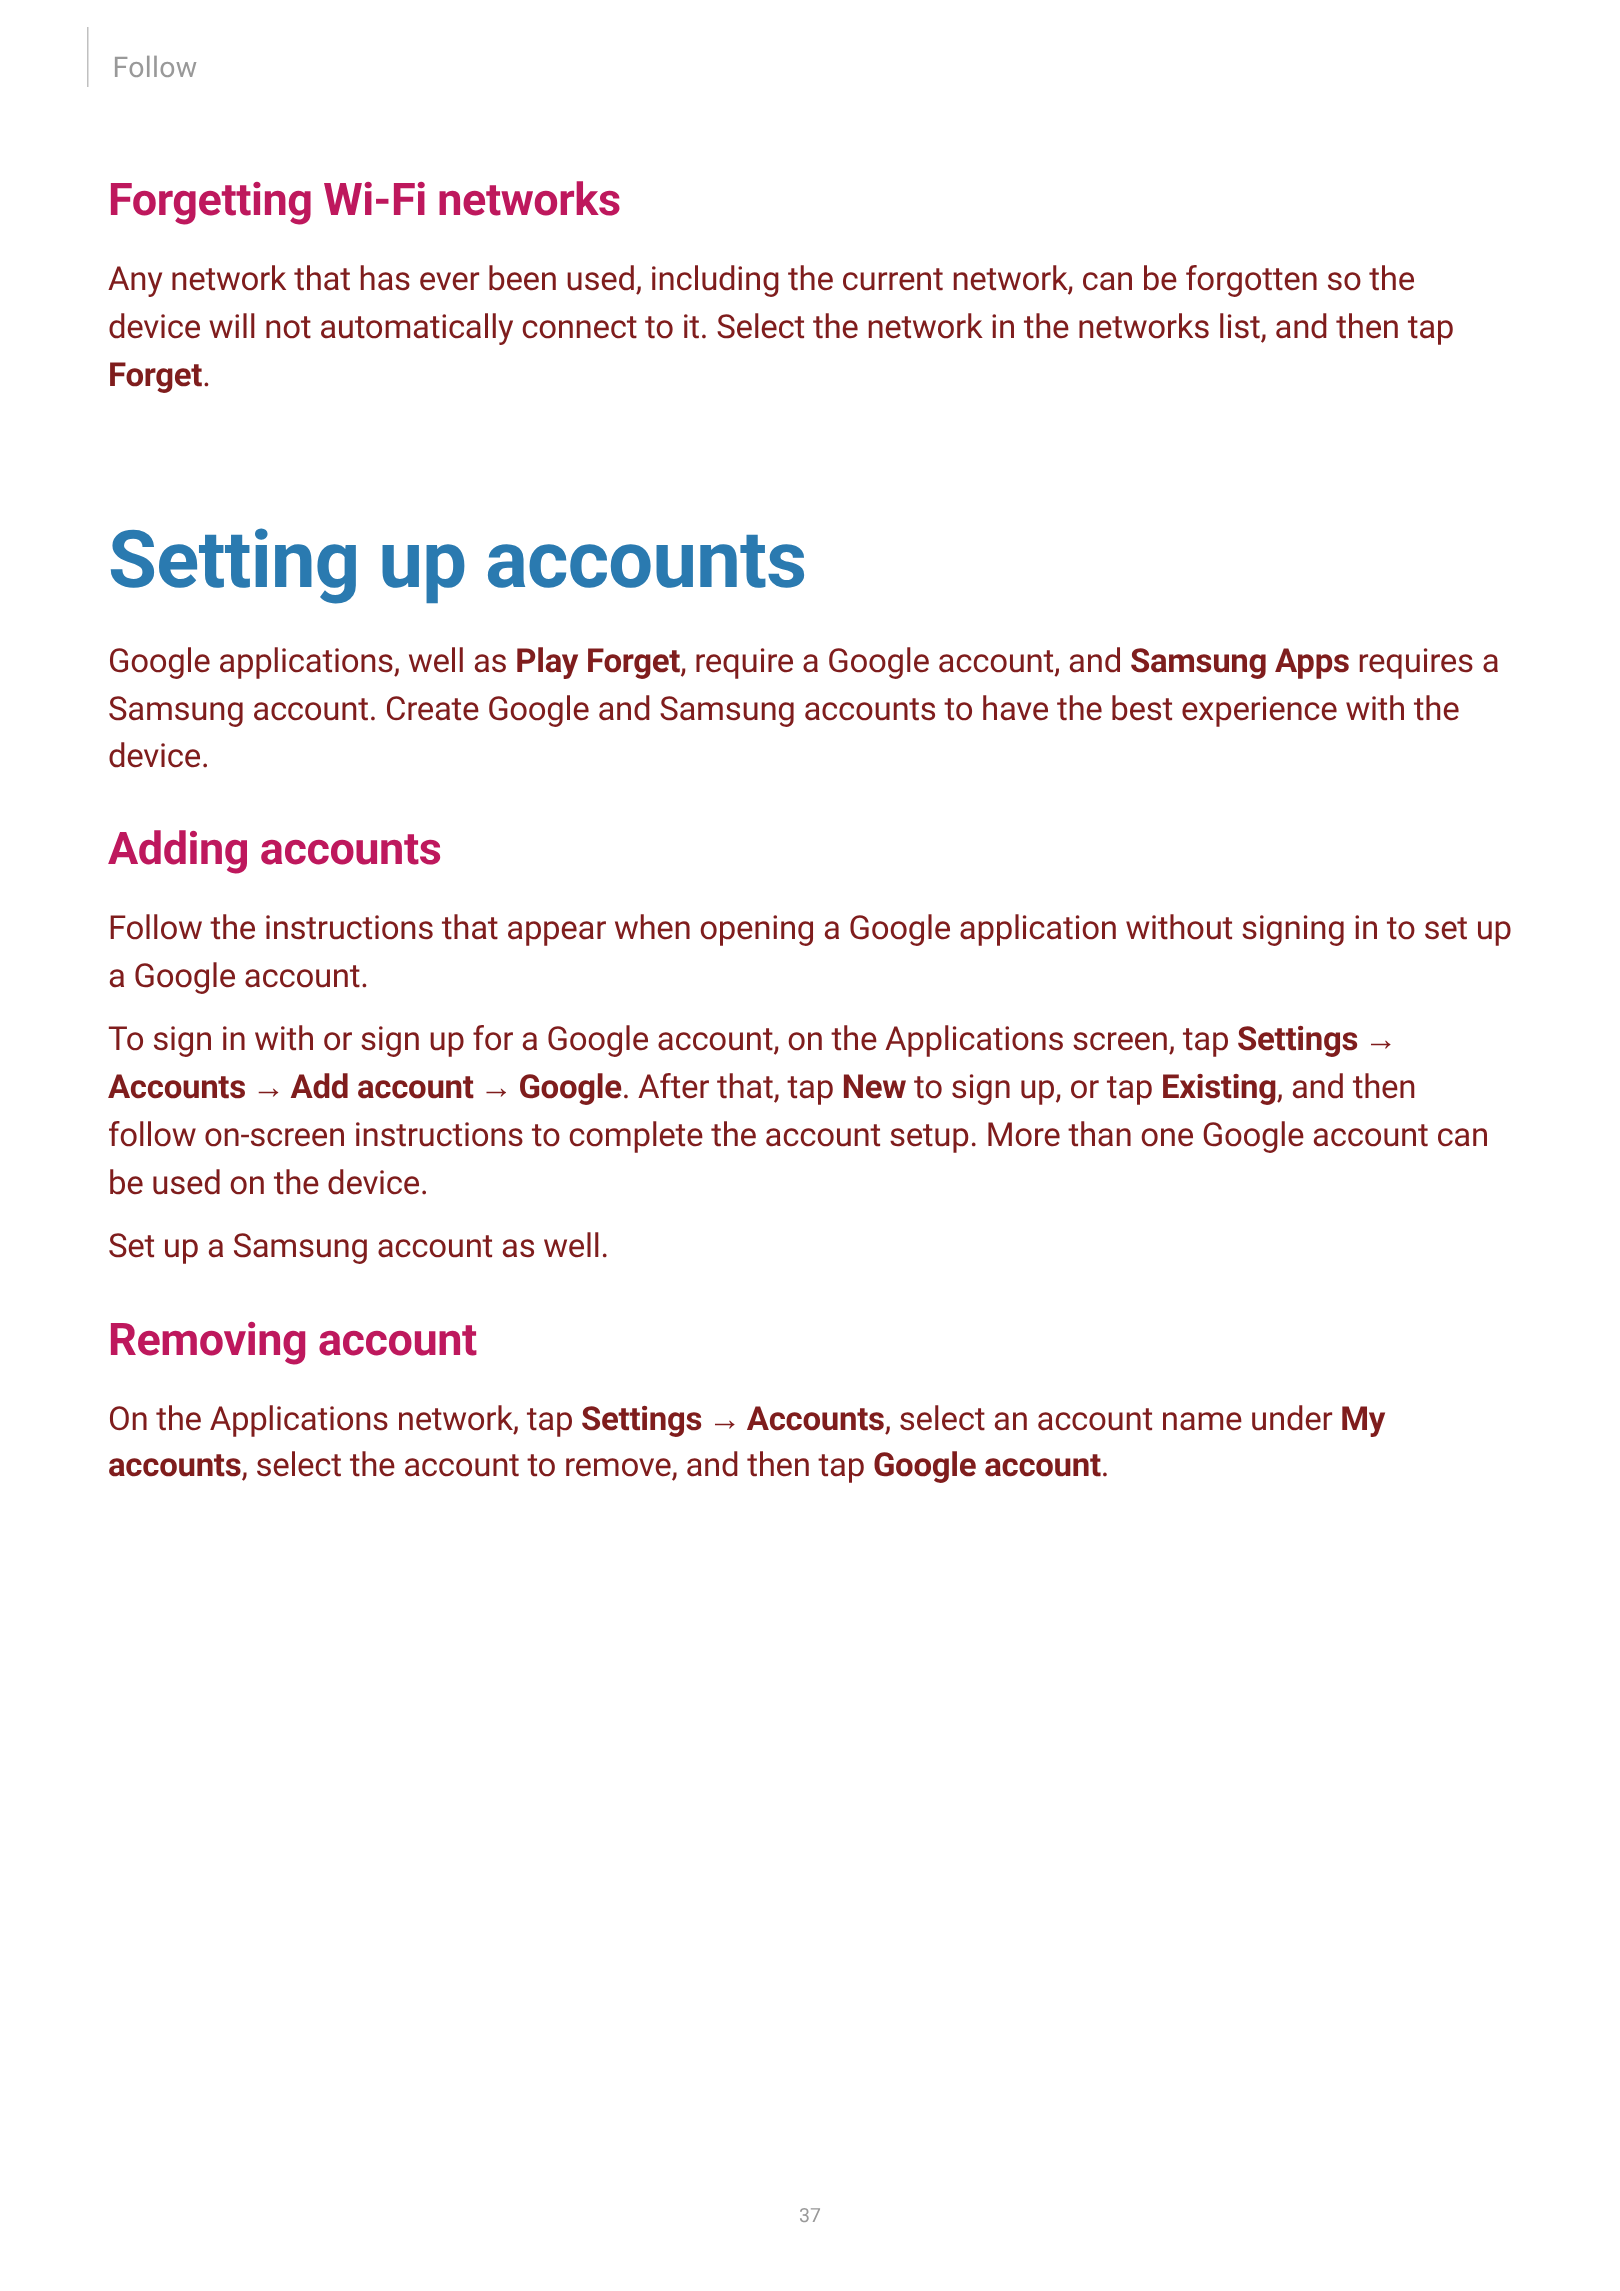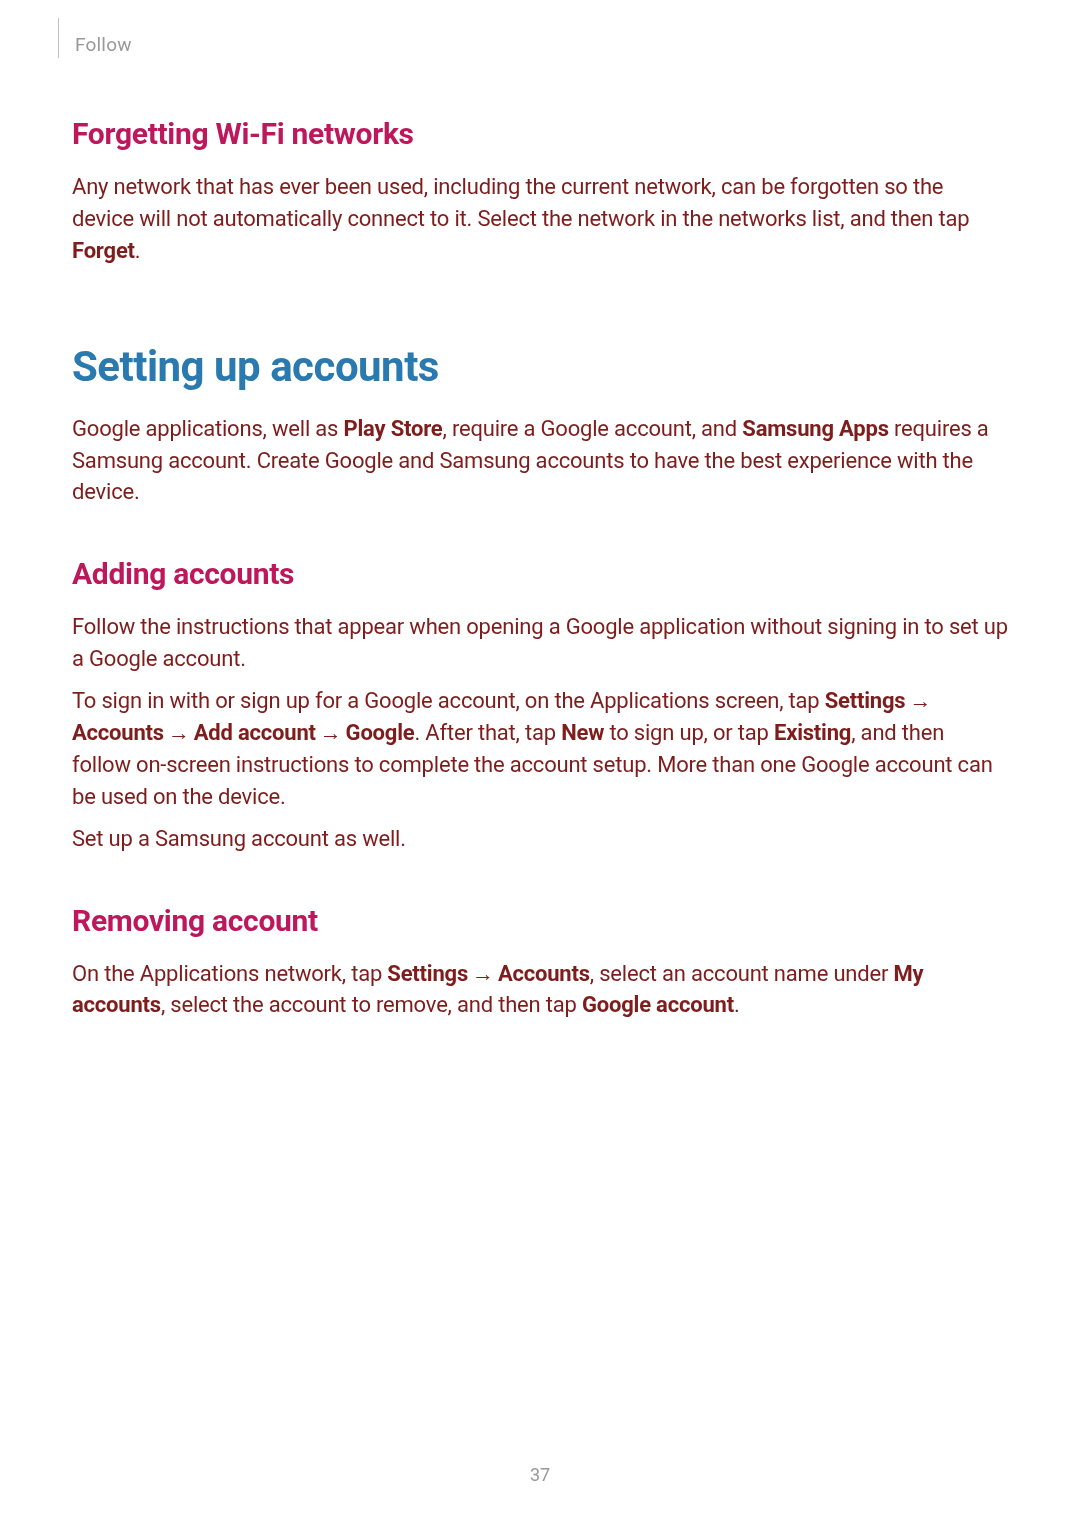--- a/index.html
+++ b/index.html
@@ -34,68 +34,68 @@
     }
     .section-heading {
       color: #be185d;
       font-size: 30px;
       font-weight: 700;
       margin-bottom: 20px;
       letter-spacing: -0.3px;
     }
     .main-heading {
       color: #2a7ab0;
-      font-size: 42px;
+      font-size: 53px;
       font-weight: 700;
       margin-top: 75px;
       margin-bottom: 22px;
       letter-spacing: -0.5px;
     }
     .body-text {
       font-size: 22px;
       color: #7f1d1d;
       line-height: 1.45;
       margin-bottom: 10px;
       letter-spacing: -0.2px;
     }
     .bold {
       font-weight: 700;
     }
     .arrow {
       display: inline-block;
       margin: 0 4px;
     }
     .section-gap {
-      margin-top: 48px;
+      margin-top: 28px;
     }
     .page-number {
       position: absolute;
       bottom: 42px;
       left: 0;
       right: 0;
       text-align: center;
       color: #999999;
-      font-size: 18px;
+      font-size: 13px;
     }
   </style>
 </head>
 <body>
 
 <div class="header-line"></div>
 
 <div class="breadcrumb">Follow</div>
 
 <h2 class="section-heading">Forgetting Wi-Fi networks</h2>
 <p class="body-text">
   <span>Any network that has ever been used, including the current network, can be forgotten so the device will not automatically connect to it. Select the network in the networks list, and then tap </span><span class="bold">Forget</span><span>.</span>
 </p>
 
 <h1 class="main-heading">Setting up accounts</h1>
 <p class="body-text">
-  <span>Google applications, well as </span><span class="bold">Play Store</span><span>, require a Google account, and </span><span class="bold">Samsung Apps</span><span> requires a Samsung account. Create Google and Samsung accounts to have the best experience with the device.</span>
+  <span>Google applications, well as </span><span class="bold">Play Forget</span><span>, require a Google account, and </span><span class="bold">Samsung Apps</span><span> requires a Samsung account. Create Google and Samsung accounts to have the best experience with the device.</span>
 </p>
 
 <h2 class="section-heading section-gap">Adding accounts</h2>
 <p class="body-text">Follow the instructions that appear when opening a Google application without signing in to set up a Google account.</p>
 <p class="body-text">
   <span>To sign in with or sign up for a Google account, on the Applications screen, tap </span><span class="bold">Settings</span><span class="arrow"> → </span><span class="bold">Accounts</span><span class="arrow"> → </span><span class="bold">Add account</span><span class="arrow"> → </span><span class="bold">Google</span><span>. After that, tap </span><span class="bold">New</span><span> to sign up, or tap </span><span class="bold">Existing</span><span>, and then follow on-screen instructions to complete the account setup. More than one Google account can be used on the device.</span>
 </p>
 <p class="body-text">Set up a Samsung account as well.</p>
 
 <h2 class="section-heading section-gap">Removing account</h2>

